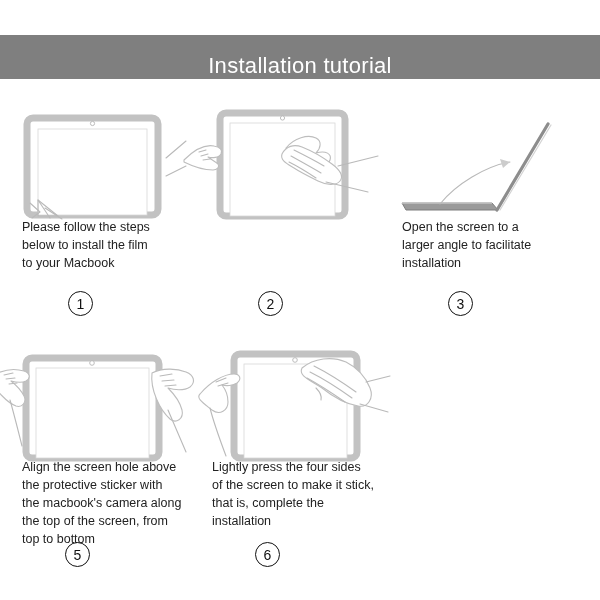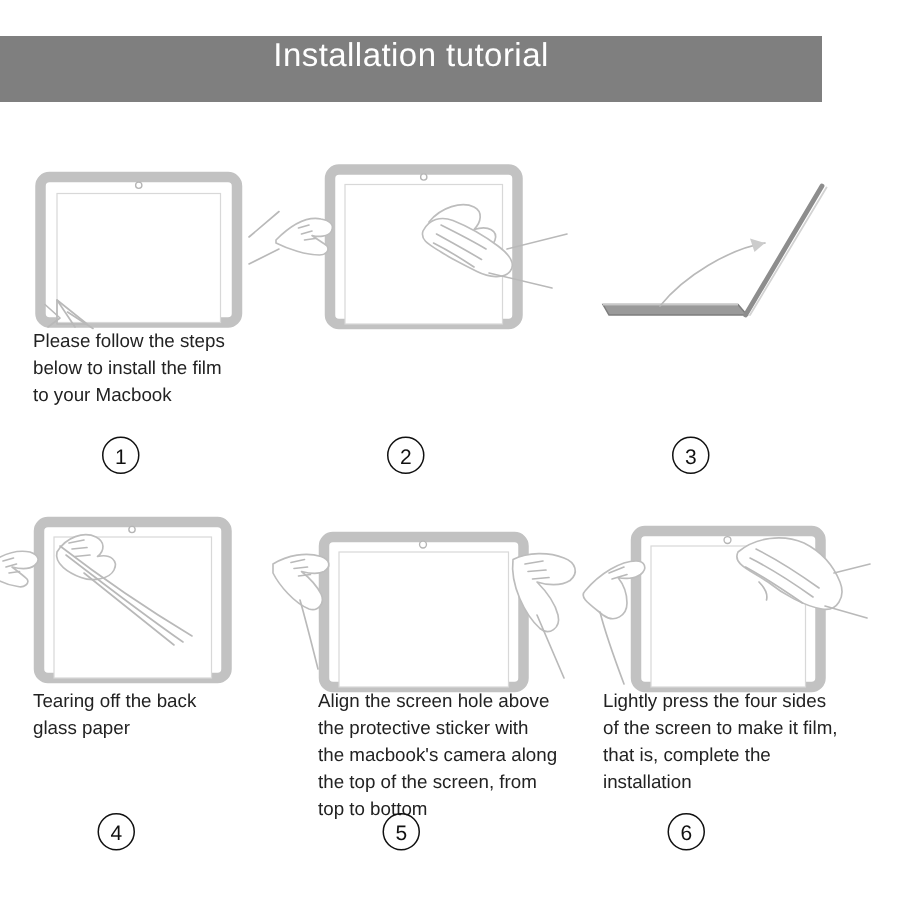--- a/index.html
+++ b/index.html
@@ -13,26 +13,26 @@
     font-family: "Liberation Sans", sans-serif;
     color: #1a1a1a;
     overflow: hidden;
     position: relative;
   }
 
   
   .header-bar {
     position: absolute;
     left: 0;
-    top: 24px;
-    width: 548px;
+    top: 35px;
+    width: 600px;
     height: 44px;
     background: #7f7f7f;
     display: flex;
-    align-items: flex-start;
+    align-items: flex-end;
     justify-content: center;
   }
   .header-title {
     color: #ffffff;
     font-size: 22px;
     letter-spacing: 0.3px;
     font-weight: 400;
   }
 
   
@@ -154,48 +154,28 @@
         <path d="M22 103 L112 103 L118 110 L26 110 Z" fill="#9a9a9a" stroke="#7d7d7d" stroke-width="1"></path>
         <path d="M22 103 L112 103" stroke="#c9c9c9" stroke-width="1.4" fill="none"></path>
 
         <path d="M117 110 L168 24" stroke="#8d8d8d" stroke-width="3.2" fill="none" stroke-linecap="round"></path>
         <path d="M120 110 L171 25" stroke="#d3d3d3" stroke-width="1.2" fill="none" stroke-linecap="round"></path>
 
         <path class="ln" d="M60 104 C76 84 106 66 130 62" stroke="#cccccc" stroke-width="1.4"></path>
         <path d="M130 62 L120 59 L123 68 Z" fill="#cccccc"></path>
       </svg>
     </div>
+    <div class="step-text">Open the screen to a
+larger angle to facilitate
+installation</div>
     <div class="step-badge badge-row1">
       <span>3</span>
     </div>
   </div>
 
-  <div class="step-cell">
-    <div class="art-area">
-      <svg width="190" height="118" viewBox="0 0 190 118">
-        <rect class="screen-fill" x="26" y="8" width="125" height="104" rx="5"></rect>
-        <rect class="bezel" x="26" y="8" width="125" height="104" rx="6"></rect>
-        <rect x="36" y="18" width="105" height="94" fill="#ffffff" stroke="#d8d8d8" stroke-width="0.8"></rect>
-        <circle cx="88" cy="13" r="2.1" fill="#ffffff" stroke="#b5b5b5" stroke-width="0.9"></circle>
-
-        <path class="hand" d="M-10 38 C0 30 10 26 20 28 C26 30 27 34 23 37 C19 40 12 39 8 38 C12 41 16 44 18 46 C20 49 16 52 12 51 C3 50 -5 45 -10 41 Z"></path>
-        <path class="ln" d="M2 34 L9 32 M4 38 L11 36 M6 42 L13 41"></path>
-
-        <path class="hand" d="M38 28 C44 18 56 14 64 18 C70 21 70 27 65 31 C74 29 79 34 76 40 C73 46 62 48 54 45 C46 42 36 36 38 28 Z"></path>
-        <path class="ln" d="M46 22 L56 20 M48 26 L58 25 M50 31 L60 30"></path>
-
-        <path class="ln" d="M44 30 C70 50 96 70 122 88 M56 42 C76 58 96 74 116 90 M40 24 C66 44 98 66 128 84"></path>
-      </svg>
-    </div>
-    <div class="step-text">Tearing off the back
-glass paper</div>
-    <div class="step-badge badge-row2">
-      <span>4</span>
-    </div>
-  </div>
 
   <div class="step-cell">
     <div class="art-area">
       <svg width="190" height="118" viewBox="0 0 190 118">
         <rect class="screen-fill" x="26" y="18" width="133" height="100" rx="5"></rect>
         <rect class="bezel" x="26" y="18" width="133" height="100" rx="6"></rect>
         <rect x="36" y="28" width="113" height="90" fill="#ffffff" stroke="#d8d8d8" stroke-width="0.8"></rect>
         <circle cx="92" cy="23" r="2.3" fill="#ffffff" stroke="#b5b5b5" stroke-width="0.9"></circle>
 
         <path class="hand" d="M-8 36 C2 30 14 28 24 31 C30 33 31 38 26 41 C22 43 15 42 11 41 C16 45 21 50 24 56 C27 62 22 68 16 66 C6 62 -4 50 -8 42 Z"></path>
@@ -229,20 +209,20 @@
         <path class="ln" d="M26 42 L36 38 M28 46 L38 43"></path>
         <path class="ln" d="M20 68 C24 84 30 100 36 116"></path>
 
         <path class="hand" d="M112 28 C124 18 142 16 156 22 C168 28 176 38 180 48 C184 58 178 68 168 66 C156 64 142 56 132 48 C120 40 108 36 112 28 Z"></path>
         <path class="ln" d="M124 26 C136 32 152 42 166 52 M120 32 C132 38 148 48 162 58 M117 38 C128 44 142 53 155 62"></path>
         <path class="ln" d="M126 48 C130 52 132 56 131 60"></path>
         <path class="ln" d="M176 42 L200 36 M170 64 L198 72"></path>
       </svg>
     </div>
     <div class="step-text">Lightly press the four sides
-of the screen to make it film,
+of the screen to make it stick,
 that is, complete the installation</div>
     <div class="step-badge badge-row2">
       <span>6</span>
     </div>
   </div>
 
 </div>
 
 </body></html>

